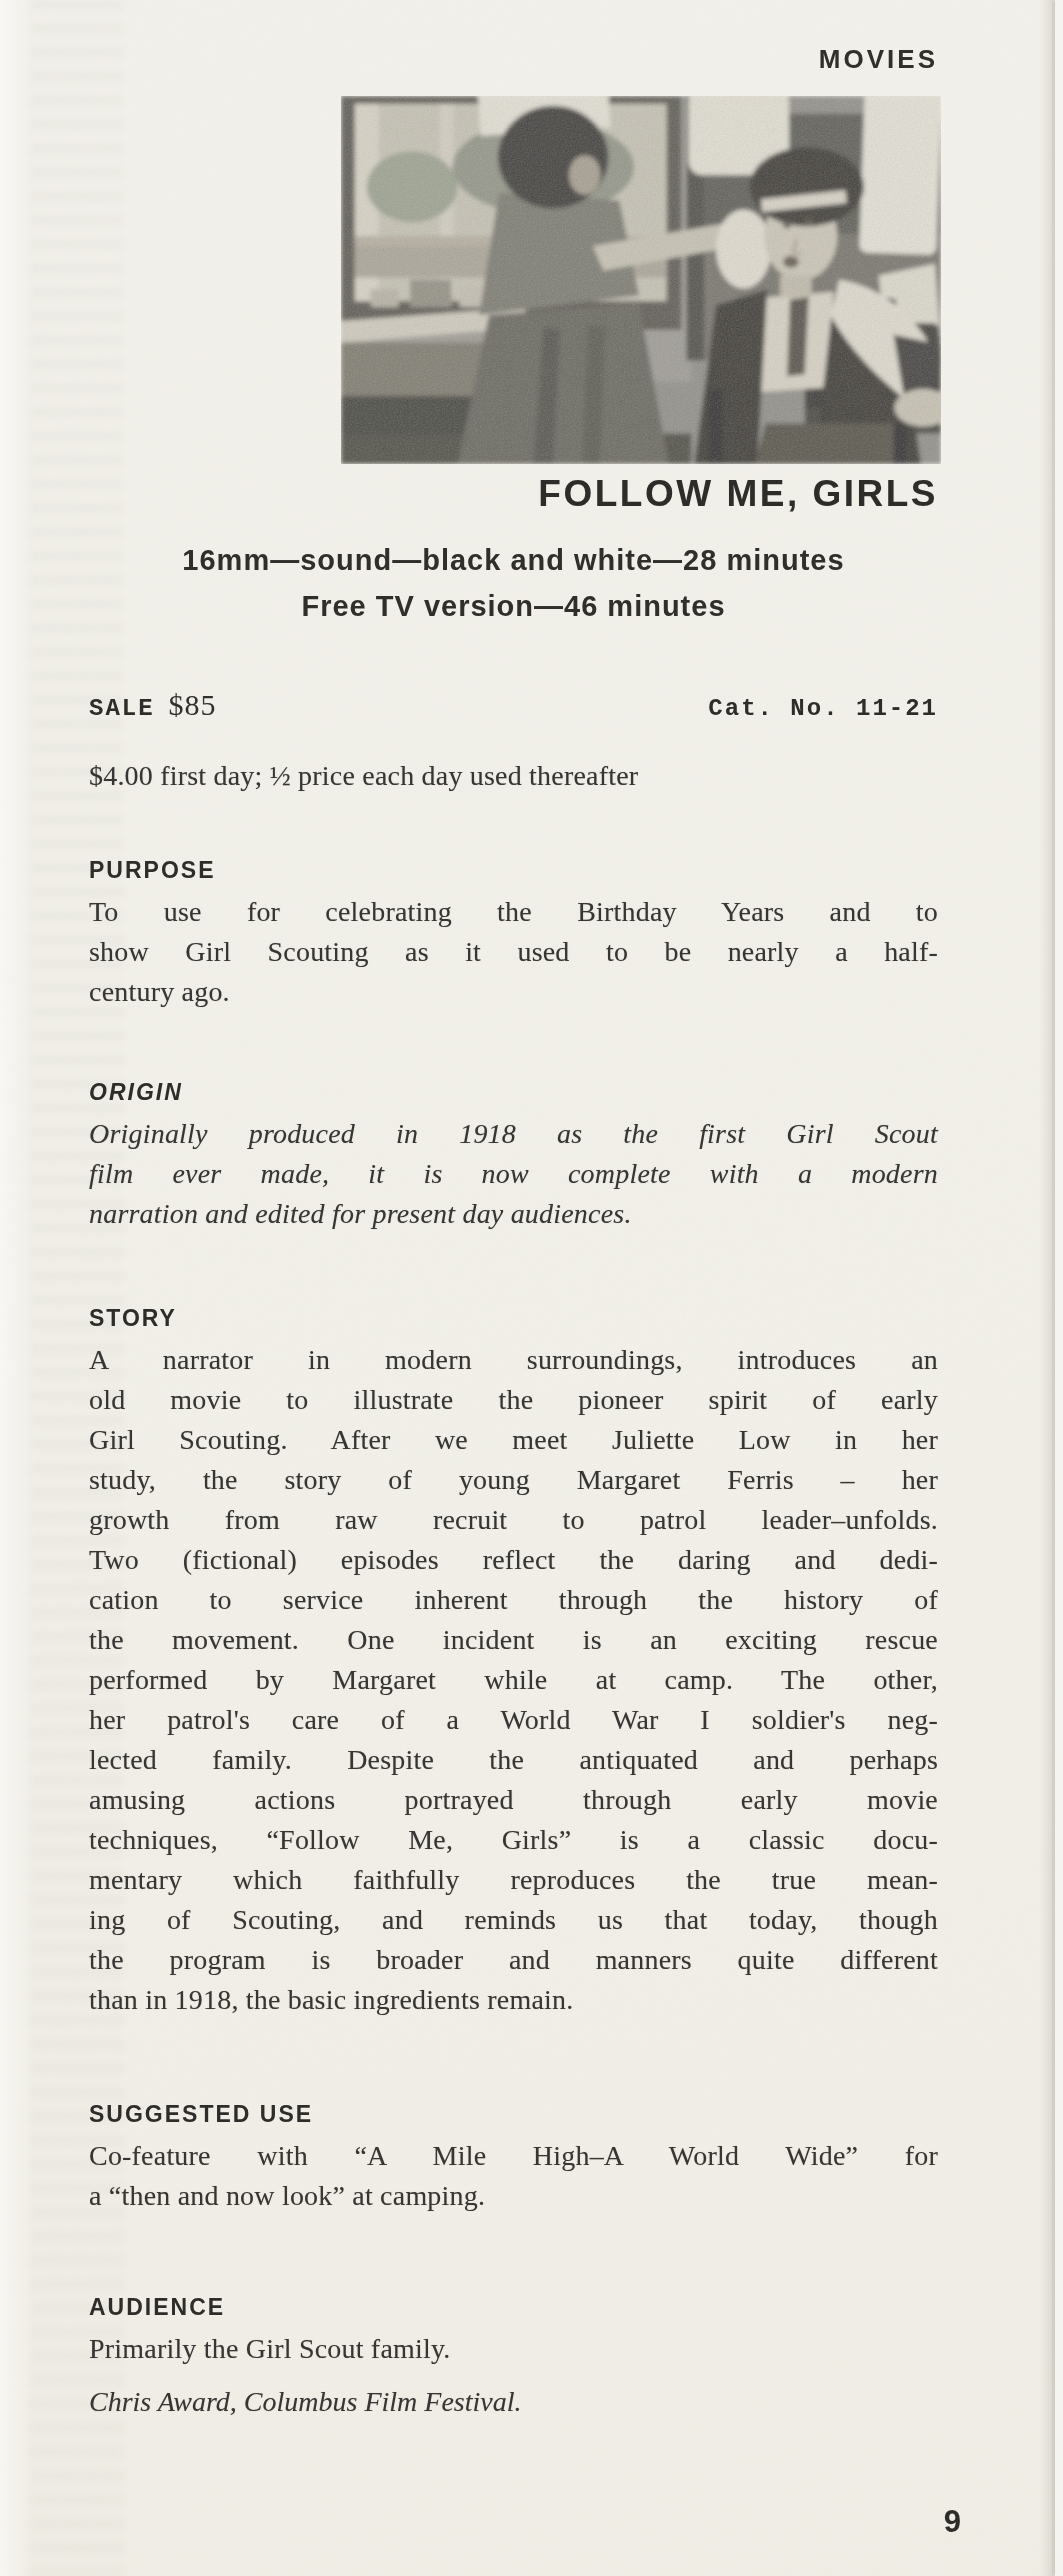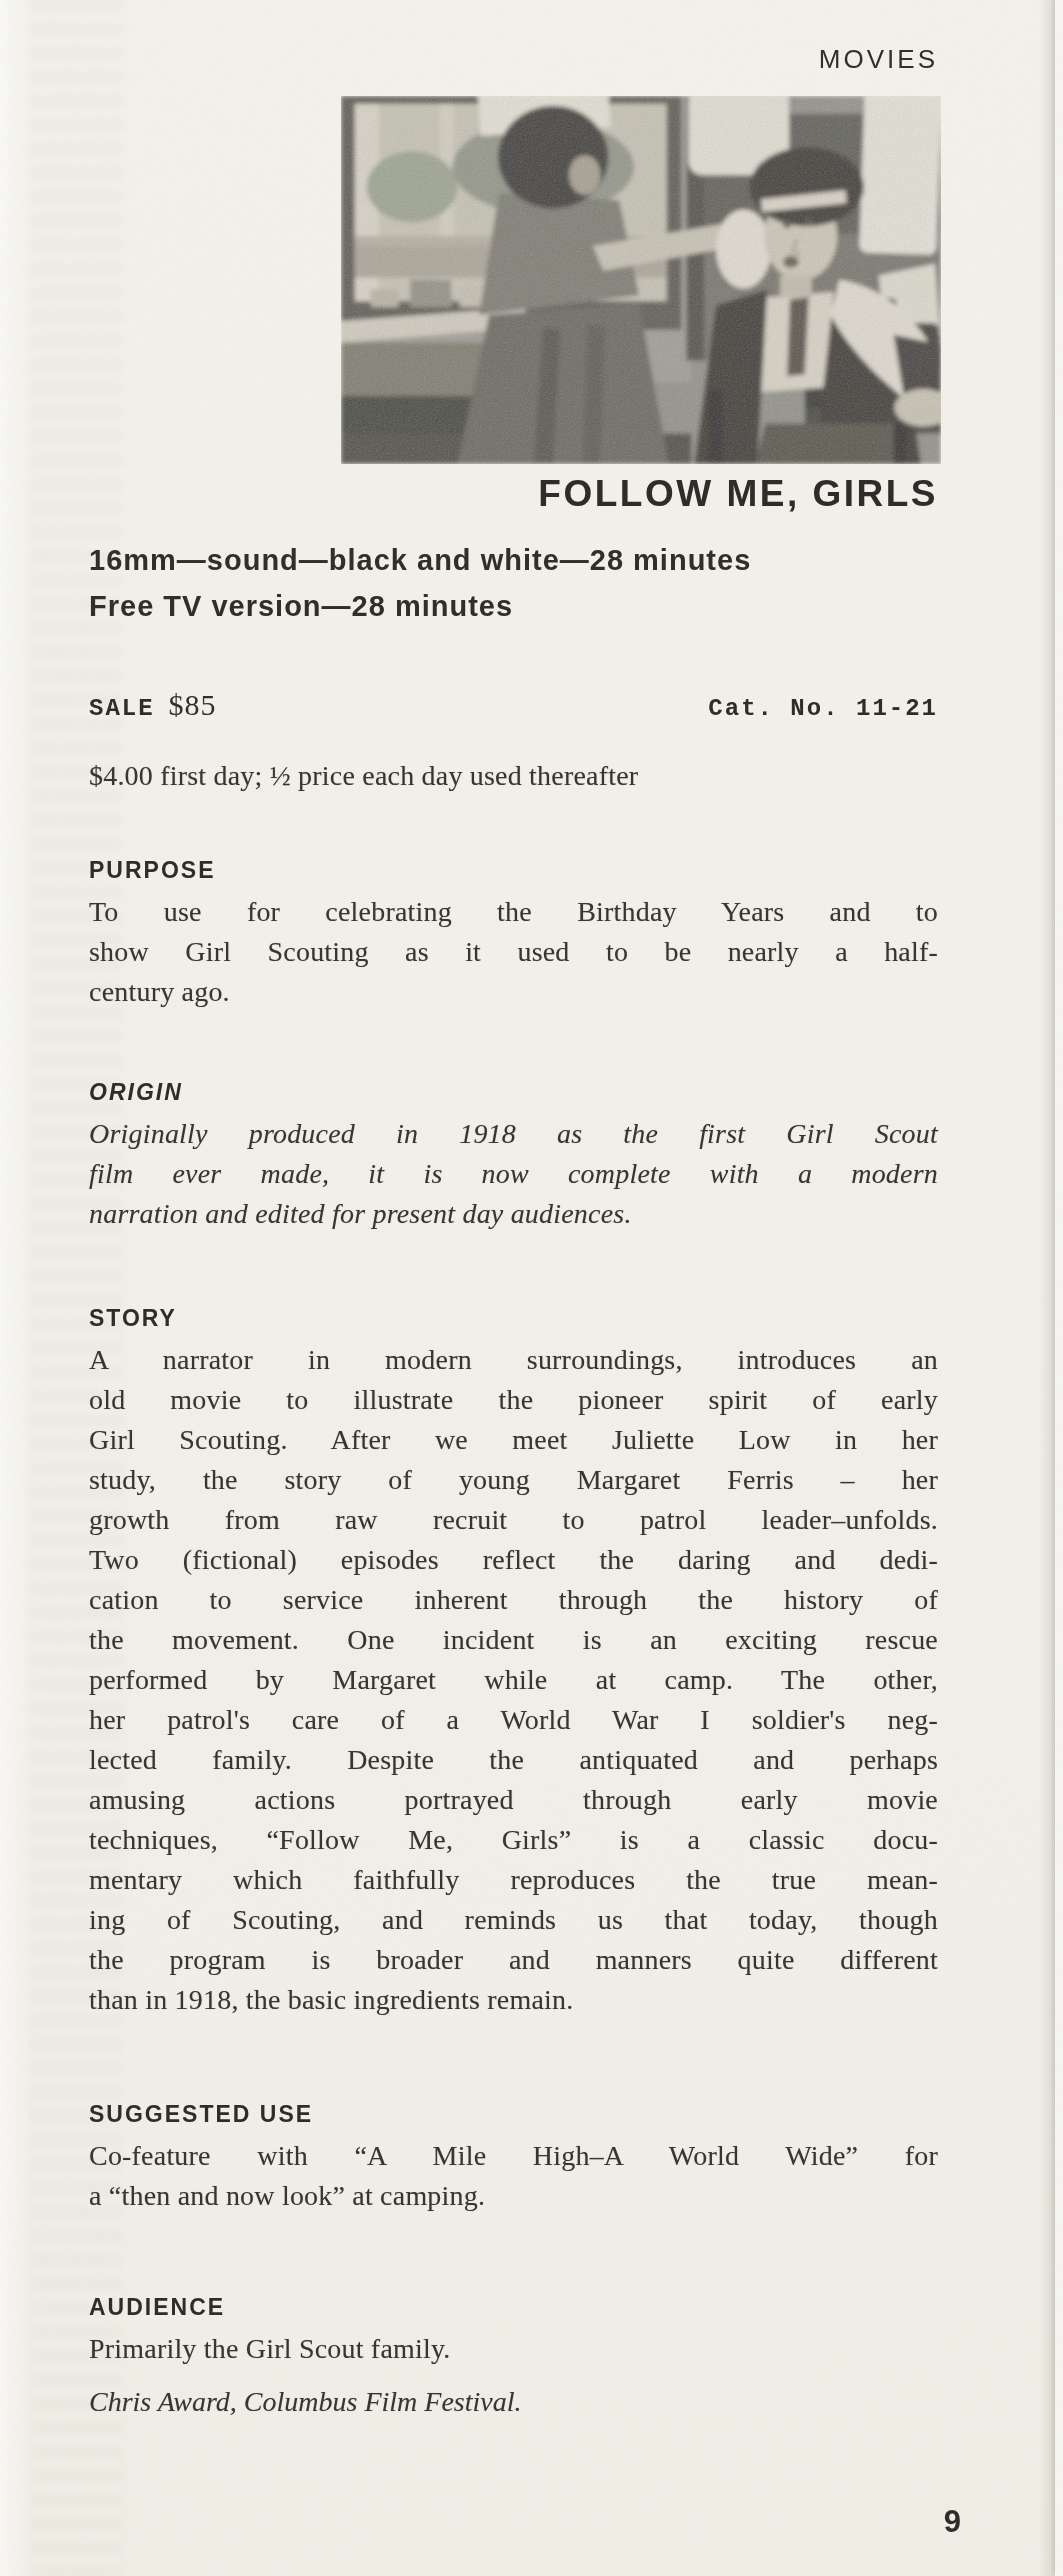--- a/index.html
+++ b/index.html
@@ -25,36 +25,36 @@
     background:rgba(138,133,122,.4);filter:blur(1px);}
   .right-shade{position:absolute;right:11px;top:0;bottom:0;width:14px;
     background:linear-gradient(to left,rgba(130,125,115,.18),rgba(130,125,115,0));}
   .grain{position:absolute;left:0;top:0;pointer-events:none;opacity:.05;}
 
   .content{position:relative;margin-left:89px;width:849px;padding-top:44px;}
 
   .kicker{
     font-family:"Liberation Sans","DejaVu Sans",sans-serif;
     font-size:26px;line-height:30px;letter-spacing:3px;
-    text-align:right;color:#2e2c29;
+    text-align:right;color:#2e2c29;font-weight:bold;
   }
   .photo{margin:22px 0 0 252px;width:600px;height:368px;padding:0;display:block;}
   .photo svg{display:block;}
 
   .film-title{
     margin:10px 0 0 0;
     font-family:"Liberation Sans","DejaVu Sans",sans-serif;
     font-weight:bold;font-size:37px;line-height:39px;letter-spacing:2.5px;
     text-align:right;color:#2a2926;
   }
   .film-specs{
     margin-top:24px;
     font-family:"Liberation Sans","DejaVu Sans",sans-serif;
     font-weight:bold;font-size:29px;line-height:46px;letter-spacing:1px;
-    text-align:left;color:#2d2b28;
+    text-align:center;color:#2d2b28;
   }
   .sale-row{
     margin-top:59px;
     display:flex;justify-content:space-between;align-items:baseline;
   }
   .sale-label,.cat-no{
     font-family:Liberation Mono, monospace;
     font-weight:bold;font-size:24px;letter-spacing:2px;color:#2a2926;
   }
   .sale-price{font-size:30px;margin-left:14px;color:#2f2d2a;letter-spacing:1px;}
@@ -193,21 +193,21 @@
           <rect x="0" y="0" width="608" height="373" fill="#bdb9ad" opacity="0.12"></rect>
         </g>
         <rect x="0" y="0" width="608" height="373" filter="url(#photoNoise)"></rect>
       </svg>
     </figure>
 
     <h1 class="film-title">FOLLOW ME, GIRLS</h1>
 
     <div class="film-specs">
       <div>16mm—sound—black and white—28 minutes</div>
-      <div>Free TV version—28 minutes</div>
+      <div>Free TV version—46 minutes</div>
     </div>
 
     <div class="sale-row">
       <div>
         <span class="sale-label">SALE</span><span class="sale-price">$85</span>
       </div>
       <div class="cat-no">Cat. No. 11-21</div>
     </div>
 
     <div class="section rental">

